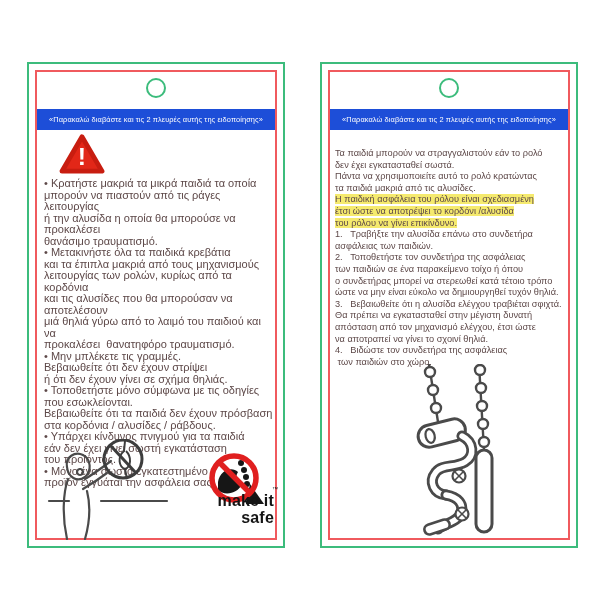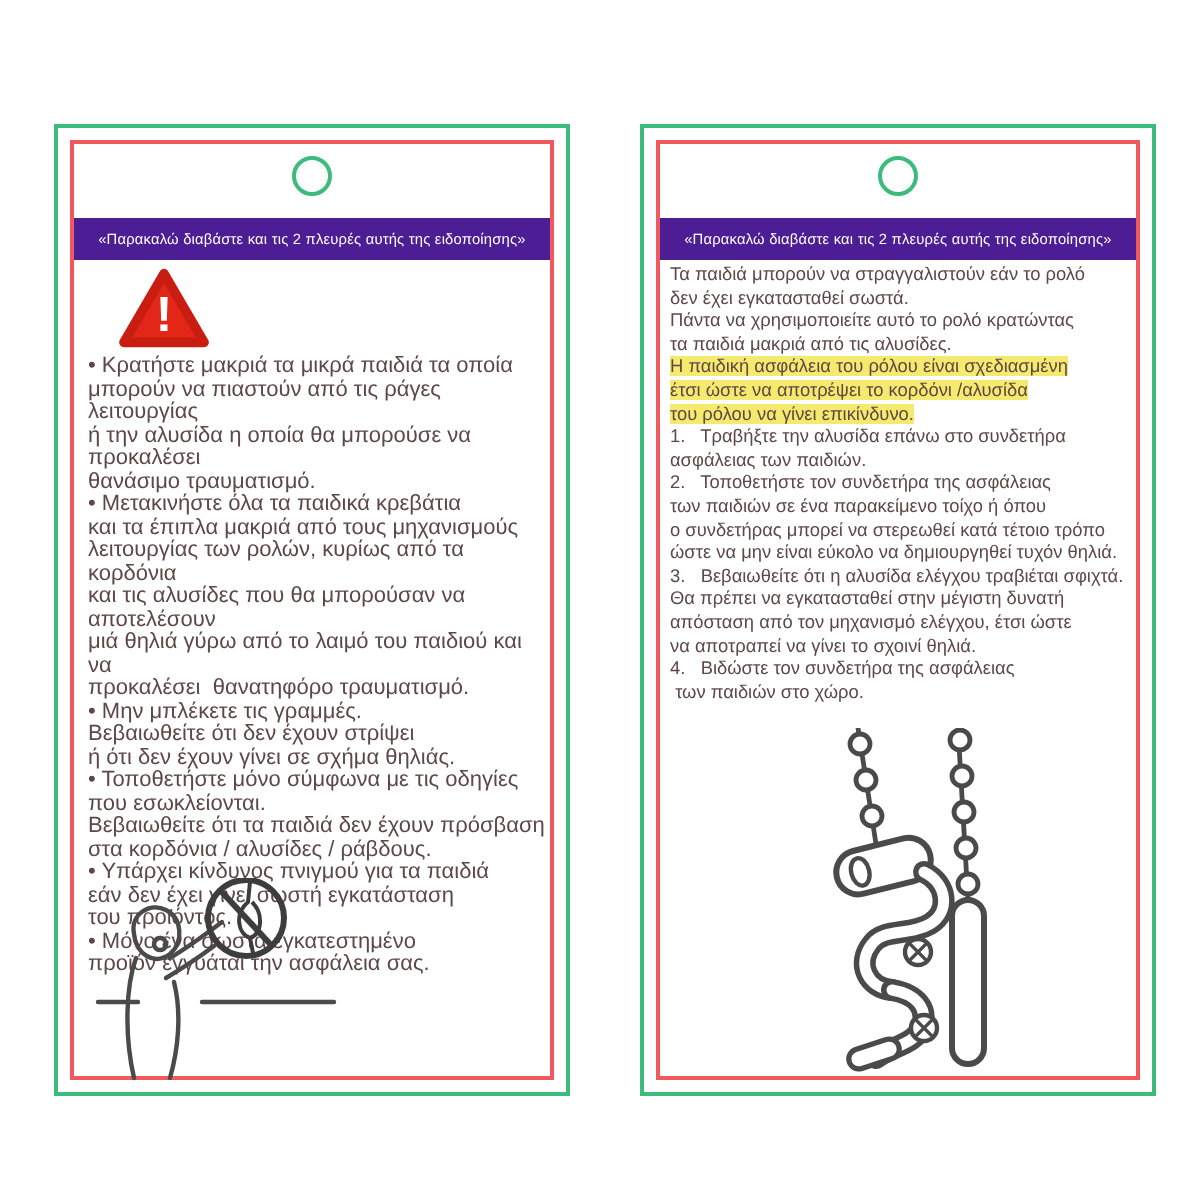--- a/index.html
+++ b/index.html
@@ -17,36 +17,36 @@
     position:absolute;left:6px;right:6px;top:6px;bottom:6px;
     border:2px solid #f05a5e;
   }
   .hole{
     position:absolute;top:14px;left:50%;margin-left:-10px;
     width:20px;height:20px;border:2.5px solid #3cbc7c;border-radius:50%;
     box-sizing:border-box;background:#ffffff;z-index:3;
   }
   .banner{
     position:absolute;left:8px;right:8px;top:45px;height:21px;
-    background:#4c1d95;color:#ffffff;z-index:2;
+    background:#1d4ed8;color:#ffffff;z-index:2;
     display:flex;align-items:center;justify-content:center;
     font-size:7.4px;letter-spacing:0.1px;white-space:nowrap;
   }
   .heading-row{
     position:absolute;left:30px;top:69px;display:flex;align-items:center;gap:6px;z-index:2;
   }
   .heading-text{
     font-size:18px;font-weight:bold;color:#1f1f1f;letter-spacing:-0.3px;white-space:nowrap;
   }
   .body-text{
     position:absolute;left:15px;right:8px;top:114px;z-index:2;
     font-size:11px;line-height:11.5px;color:#5d4848;white-space:pre-wrap;
   }
   .body-text-r{
-    position:absolute;left:13px;right:6px;top:68px;z-index:2;
+    position:absolute;left:13px;right:6px;top:84px;z-index:2;
     font-size:9.2px;line-height:11.6px;color:#5d4848;white-space:pre-wrap;
   }
   .hl{background:#f5ea6e;box-decoration-break:clone;-webkit-box-decoration-break:clone;}
   .illu{position:absolute;z-index:2;}
   .child-illu{left:18px;top:375px;}
   .mis-logo{left:165px;top:388px;width:82px;height:92px;}
   .mis-words{
     position:absolute;right:2px;top:40px;text-align:right;
     font-weight:bold;color:#141414;font-size:16px;line-height:17px;letter-spacing:0.2px;
   }
@@ -114,20 +114,40 @@
         <circle cx="76" cy="20" r="19"></circle>
         <line x1="63" y1="6" x2="89" y2="34"></line>
       </g>
       <g fill="none" stroke="#3d3d3d" stroke-width="2">
         <path d="M78,2 L77,12 C70,18 72,28 78,30 C84,28 85,18 79,12"></path>
         <path d="M78,30 L80,40"></path>
       </g>
     </svg>
   </div>
 
+  <div class="illu mis-logo">
+    <svg width="82" height="92" viewBox="0 0 82 92" style="position:absolute;left:0;top:0;">
+
+      <polygon points="56,32 70,52 52,52" fill="#161616"></polygon>
+
+      <path d="M24,30 C26,18 38,14 44,20 C40,26 44,30 48,32 C44,42 30,44 24,38 Z" fill="#161616"></path>
+      <circle cx="47" cy="11" r="3" fill="#161616"></circle>
+      <circle cx="50" cy="18" r="3" fill="#161616"></circle>
+      <circle cx="52" cy="25" r="3" fill="#161616"></circle>
+      <circle cx="53" cy="32" r="3" fill="#161616"></circle>
+
+      <circle cx="40" cy="26" r="22" fill="none" stroke="#e01f1f" stroke-width="5.5"></circle>
+      <line x1="25" y1="10" x2="56" y2="41" stroke="#e01f1f" stroke-width="5.5"></line>
+    </svg>
+    <span class="mis-tm">™</span>
+    <div class="mis-words">
+      <div>make it</div>
+      <div>safe</div>
+    </div>
+  </div>
 </div>
 
 <div class="tag tag-right">
   <div class="inner-border"></div>
   <div class="hole"></div>
   <div class="banner">«Παρακαλώ διαβάστε και τις 2 πλευρές αυτής της ειδοποίησης»</div>
 
   <div class="body-text-r"><span>Τα παιδιά μπορούν να στραγγαλιστούν εάν το ρολό
 δεν έχει εγκατασταθεί σωστά.
 Πάντα να χρησιμοποιείτε αυτό το ρολό κρατώντας

